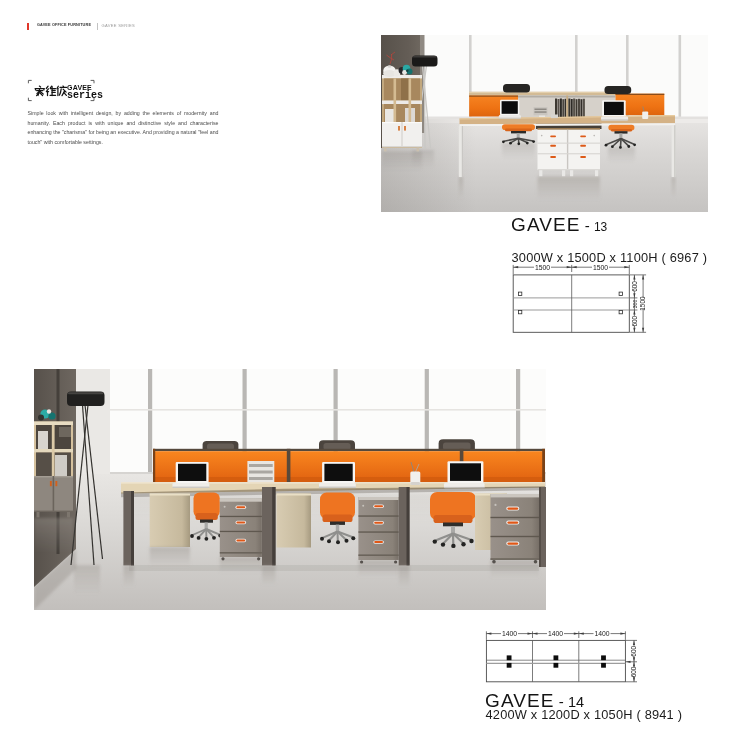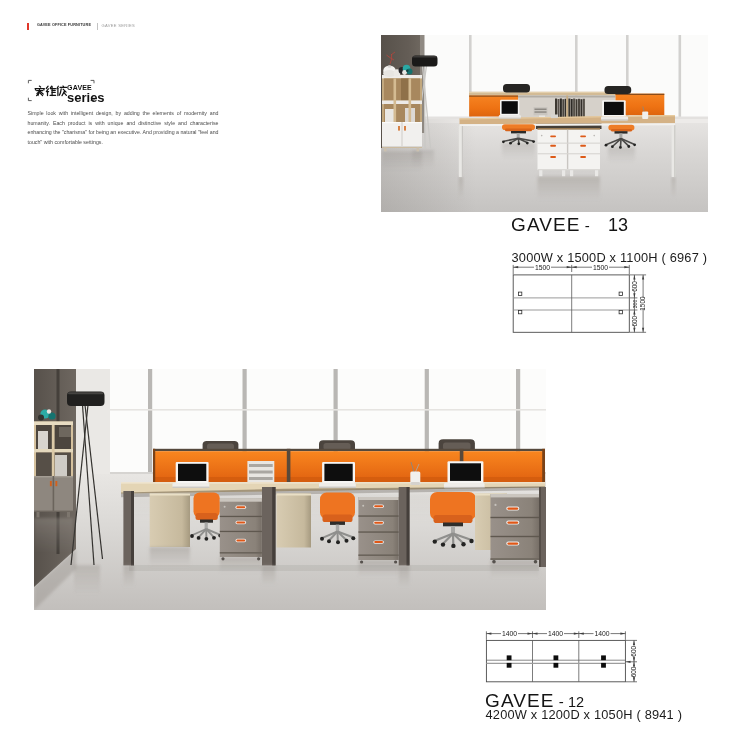--- a/index.html
+++ b/index.html
@@ -62,21 +62,21 @@
       <path d="M6.7 3.2 L9.7 6.2"></path>
           <path d="M8.2 5.2 L5.6 9.7"></path>
           <path d="M7.3 6.4 L10 9.4"></path>
     </g>
   </g>
 </svg>
 </div>
 
 <div class="abs" style="left:67px;top:84px;font-size:7px;font-weight:bold;color:#111;letter-spacing:0.2px;">GAVEE</div>
 
-<div class="abs" style="left:67px;top:89.6px;font-size:13px;font-weight:600;color:#111;letter-spacing:0px;">series</div>
+<div class="abs" style="left:67px;top:89.6px;font-size:10px;font-weight:600;color:#111;letter-spacing:0px;font-family:Liberation Mono, monospace;">series</div>
 
 <div class="abs" style="left:27.5px;top:109px;width:191px;font-size:5.25px;line-height:9.7px;color:#4c4c4c;">
   <div style="text-align:justify;text-align-last:justify;">Simple look with intelligent design, by adding the elements of modernity and</div>
   <div style="text-align:justify;text-align-last:justify;">humanity. Each product is with unique and distinctive style and characterise</div>
   <div style="text-align:justify;text-align-last:justify;">enhancing the "charisma" for being an executive. And providing a natural "feel and</div>
   <div>touch" with comfortable settings.</div>
 </div>
 
 <div class="abs" style="left:381px;top:35px;width:327px;height:177px;">
 <svg width="327" height="177" viewBox="0 0 327 177">
@@ -334,21 +334,21 @@
 
   <g>
     <rect x="261.2" y="76.4" width="6" height="7.5" rx="1" fill="#f0efec"></rect>
     <line x1="263" y1="76.4" x2="261.8" y2="71.5" stroke="#8a8680" stroke-width="0.8"></line>
   </g>
 
   <rect x="170" y="79.5" width="7" height="3.6" fill="#d8d5d0"></rect>
 </svg>
 </div>
 
-<div class="abs" style="left:511px;top:213.5px;color:#141414;"><span style="font-size:19px;letter-spacing:1.1px;">GAVEE</span><span style="font-size:15px;"> - </span><span style="font-size:18px;margin-left:14px;">13</span></div>
+<div class="abs" style="left:511px;top:213.5px;color:#141414;"><span style="font-size:19px;letter-spacing:1.1px;">GAVEE</span><span style="font-size:15px;"> - </span><span style="font-size:12px;">13</span></div>
 
 <div class="abs" style="left:511.5px;top:250px;font-size:12.8px;color:#1c1c1c;letter-spacing:0.2px;">3000W x 1500D x 1100H ( 6967 )</div>
 
 <div class="abs" style="left:505px;top:260px;width:150px;height:82px;">
 <svg width="150" height="82" viewBox="0 0 150 82">
 
   <rect x="8.2" y="14.9" width="116.1" height="57.4" fill="none" stroke="#4a4a4a" stroke-width="0.9"></rect>
 
   <line x1="8.2" y1="37.9" x2="124.3" y2="37.9" stroke="#8f8f8f" stroke-width="0.9"></line>
   <line x1="8.2" y1="50" x2="124.3" y2="50" stroke="#8f8f8f" stroke-width="0.9"></line>
@@ -781,15 +781,15 @@
         <path d="M156 55.8 l-1.1 -4.6 h2.2 z"></path>
     <path d="M147.9 35.8 l4.6 -1.1 v2.2 z"></path>
   </g>
   <rect x="153" y="20.5" width="6.2" height="10" fill="#fff"></rect>
   <rect x="153" y="41" width="6.2" height="10" fill="#fff"></rect>
   <text x="158.2" y="25.3" font-size="6.4" fill="#1a1a1a" text-anchor="middle" font-family="Liberation Sans" transform="rotate(-90 158.2 25.3)">600</text>
   <text x="158.2" y="46" font-size="6.4" fill="#1a1a1a" text-anchor="middle" font-family="Liberation Sans" transform="rotate(-90 158.2 46)">600</text>
 </svg>
 </div>
 
-<div class="abs" style="left:485px;top:689.5px;color:#141414;"><span style="font-size:19px;letter-spacing:1.1px;">GAVEE</span><span style="font-size:15px;"> - </span><span style="font-size:14.5px;">12</span></div>
+<div class="abs" style="left:485px;top:689.5px;color:#141414;"><span style="font-size:19px;letter-spacing:1.1px;">GAVEE</span><span style="font-size:15px;"> - </span><span style="font-size:14.5px;">14</span></div>
 
 <div class="abs" style="left:485.5px;top:706.5px;font-size:12.8px;color:#1c1c1c;letter-spacing:0.2px;">4200W x 1200D x 1050H ( 8941 )</div>
 
 </body></html>

